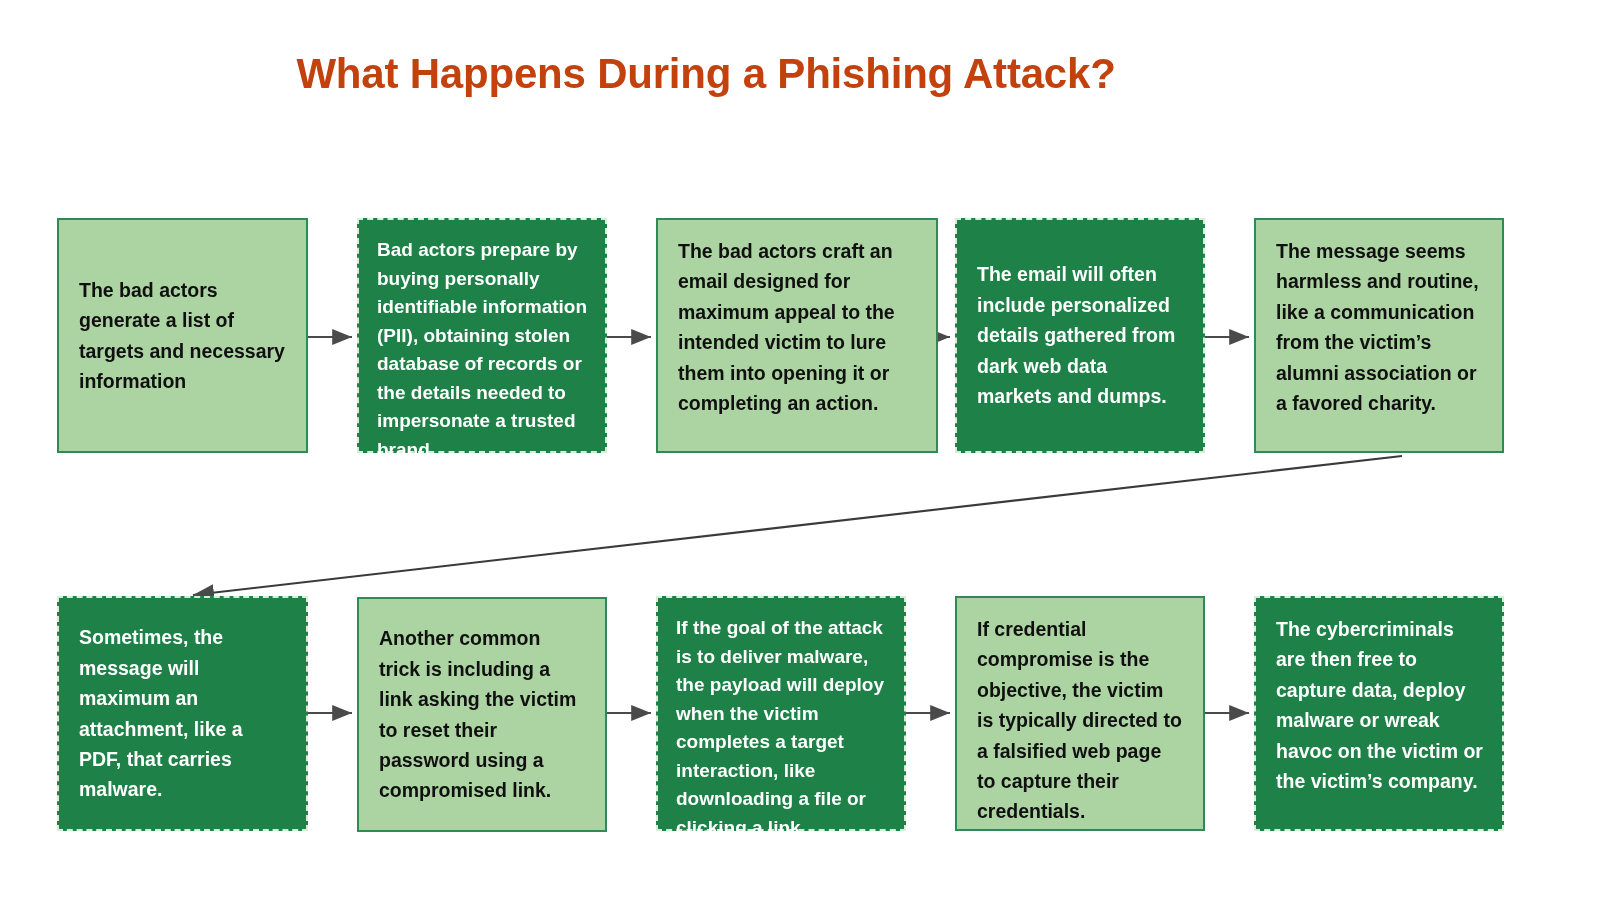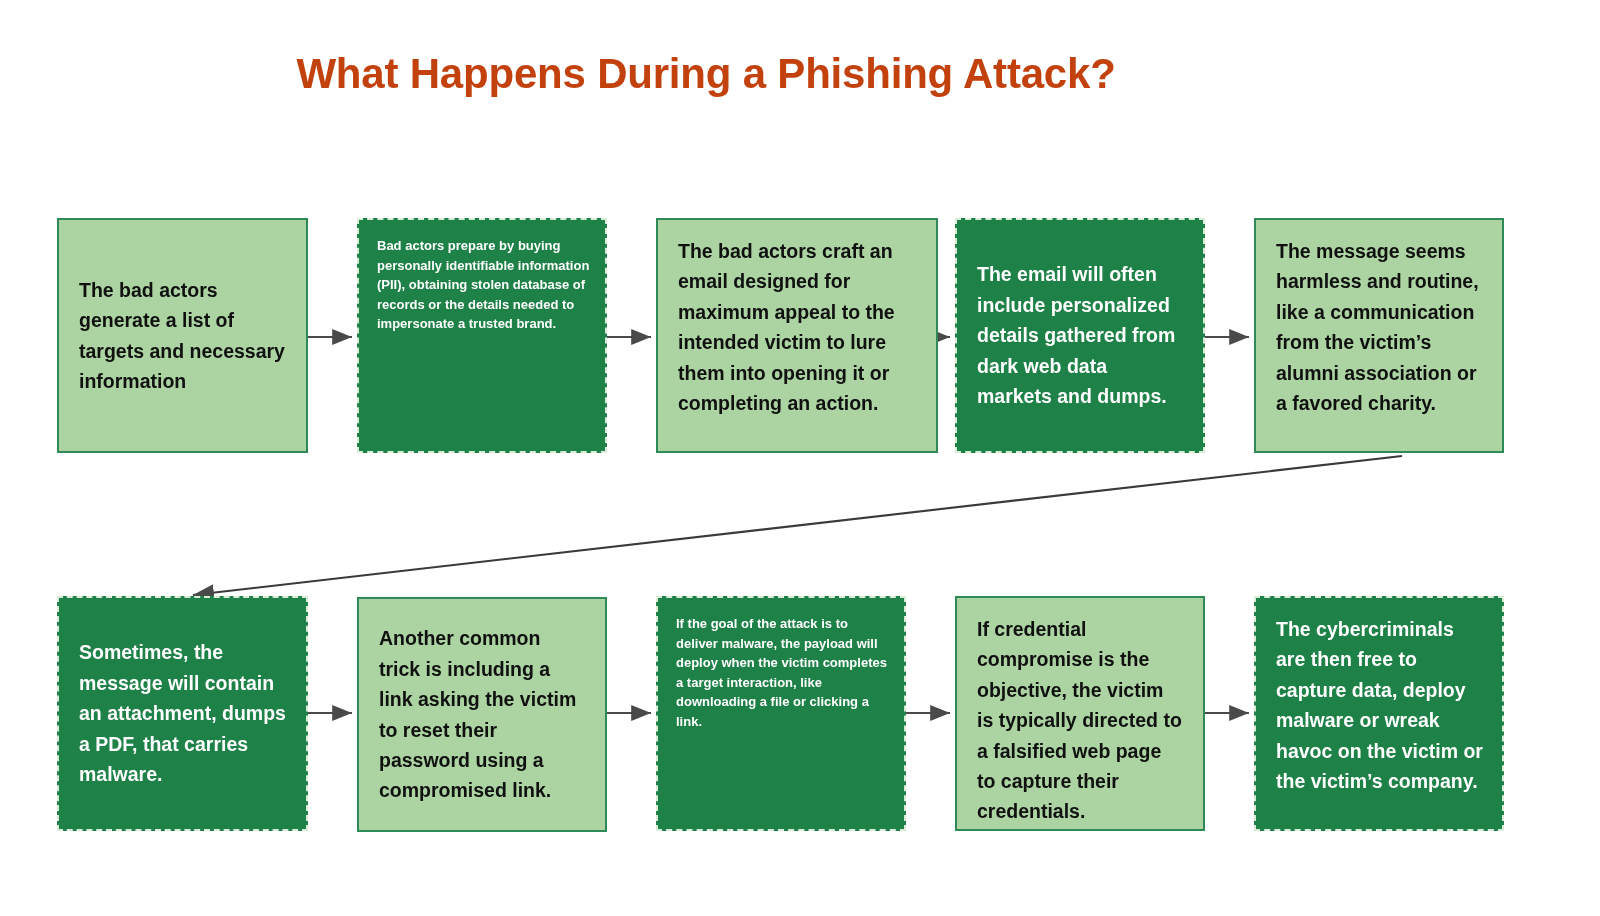--- a/index.html
+++ b/index.html
@@ -52,21 +52,21 @@
     color: #101010;
   }
 
   .node.dark {
     background: #1E8147;
     border: 2px dashed #d8ecd8;
     color: #ffffff;
   }
 
   .node.small {
-    font-size: 13px;
+    font-size: 19px;
     line-height: 1.5;
     padding: 8px 14px 8px 18px;
   }
 
   .node .txt {
     display: block;
     width: 100%;
   }
 
   .node.top-align {
@@ -127,21 +127,21 @@
 
   <div class="node dark" style="left:955px; top:218px; width:250px; height:235px;">
     <span class="txt">The email will often include personalized details gathered from dark web data markets and dumps.</span>
   </div>
 
   <div class="node light top-align" style="left:1254px; top:218px; width:250px; height:235px;">
     <span class="txt">The message seems harmless and routine, like a communication from the victim’s alumni association or a favored charity.</span>
   </div>
 
   <div class="node dark" style="left:57px; top:596px; width:251px; height:235px;">
-    <span class="txt">Sometimes, the message will contain an attachment, dumps a PDF, that carries malware.</span>
+    <span class="txt">Sometimes, the message will maximum an attachment, like a PDF, that carries malware.</span>
   </div>
 
   <div class="node light" style="left:357px; top:597px; width:250px; height:235px;">
     <span class="txt">Another common trick is including a link asking the victim to reset their password using a compromised link.</span>
   </div>
 
   <div class="node dark small top-align" style="left:656px; top:596px; width:250px; height:235px;">
     <span class="txt">If the goal of the attack is to deliver malware, the payload will deploy when the victim completes a target interaction, like downloading a file or clicking a link.</span>
   </div>
 

